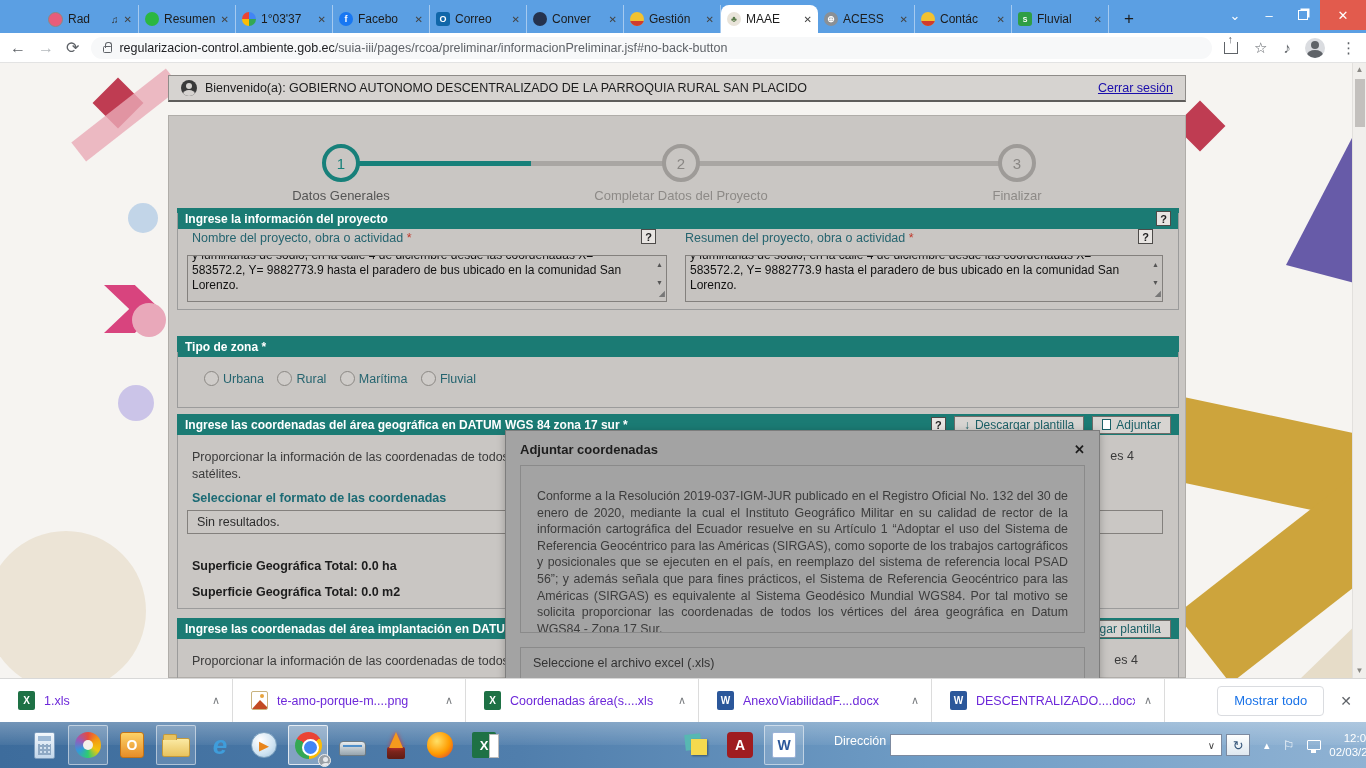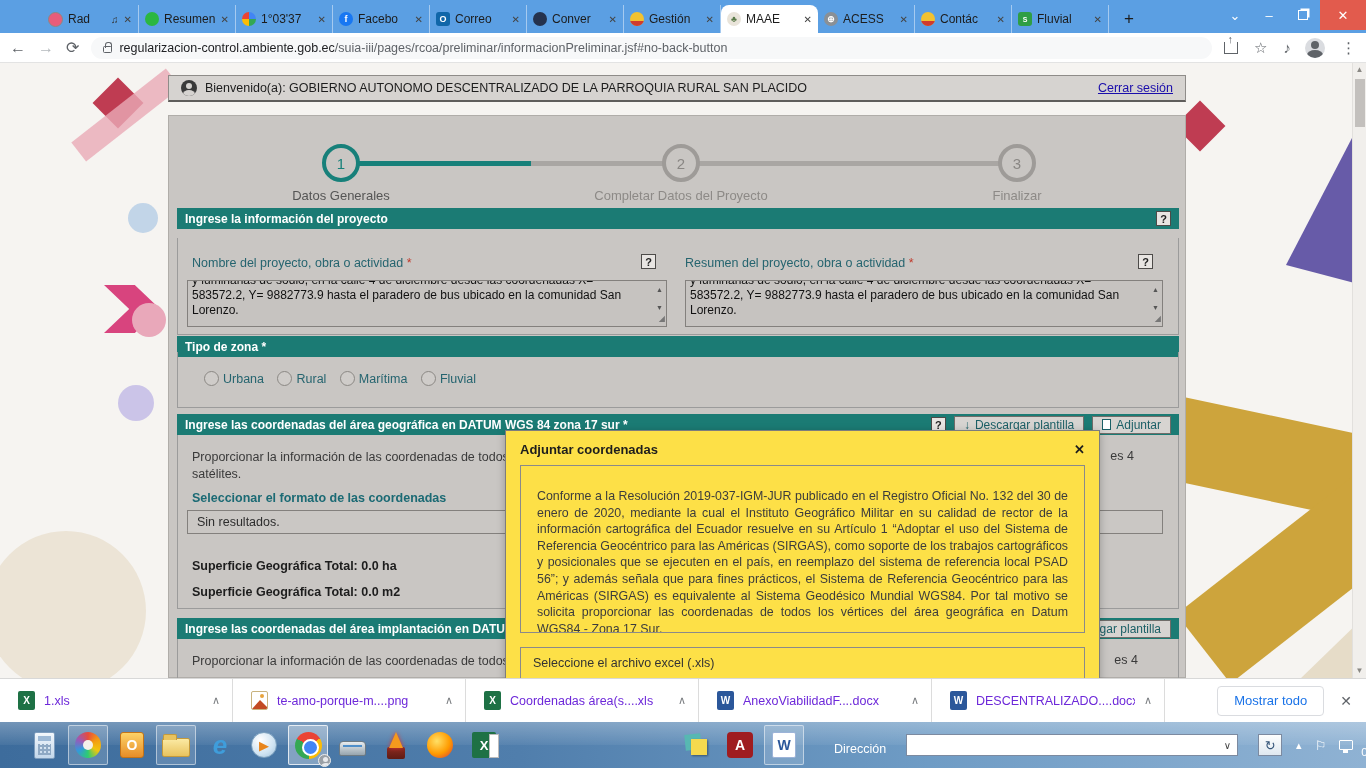--- a/index.html
+++ b/index.html
@@ -91,21 +91,21 @@
   .radio { width:15px; height:15px; border-radius:50%; border:1px solid #8b8884; background:#cfccc9; display:inline-block; vertical-align:-3px; }
   .radlab { color:#25646f; font-size:12.5px; margin:0 10px 0 4px; }
 
   .teal-link { color:#1b6a74; font-weight:bold; font-size:12.5px; }
   .selbox { position:absolute; height:24px; background:#cac7c4; border:1px solid #83807d; font-size:12.5px; color:#2d2d2d;
             display:flex; align-items:center; padding:0 9px; }
   .totals { font-weight:bold; color:#1d1d1d; font-size:12.5px; }
   .fragright { position:absolute; color:#3a3a3a; font-size:12.5px; }
 
   
-  .modal { position:absolute; left:505px; top:367px; width:595px; height:260px; background:#fde047;
+  .modal { position:absolute; left:505px; top:367px; width:595px; height:260px; background:#a3a3a3;
            border:1px solid #7d7d7d; box-shadow:0 2px 8px rgba(0,0,0,.25); z-index:6; }
   .modal .mtitle { display:flex; align-items:flex-start; padding:11px 14px 8px; font-size:13px; font-weight:bold; color:#1d1d1d; }
   .modal .mclose { margin-left:auto; font-size:13px; color:#1d1d1d; font-weight:bold; }
   .modal .mbody { margin:0 14px; border:1px solid #8a8a8a; padding:22px 16px; font-size:12.4px; line-height:16.6px;
                   color:#3c3c3c; text-align:justify; height:168px; overflow:hidden; }
   .modal .mfile { margin:14px 14px 0; border:1px solid #8a8a8a; padding:8px 12px; font-size:12.5px; color:#333; height:40px; }
 
   
   .dlbar { height:44px; background:#fff; border-top:1px solid #d8d8d8; display:flex; align-items:stretch; position:relative; }
   .dlitem { width:233px; display:flex; align-items:center; gap:9px; padding-left:18px; border-right:1px solid #dcdcdc; }
@@ -151,21 +151,21 @@
   .ic-burn::before{content:"";position:absolute;top:0;left:5px;border-left:7px solid transparent;border-right:7px solid transparent;border-bottom:16px solid #f59a1e;filter:drop-shadow(0 0 2px #d33);z-index:1;}
   .ic-ff { width:26px; height:26px; border-radius:50%; background:radial-gradient(circle at 38% 35%,#ffe066,#ff9b00 55%,#e3562a 85%); }
   .ic-excel { width:24px; height:26px; background:#1e7145; border-radius:2px; color:#fff; font-weight:bold; font-size:13px; display:flex; align-items:center; justify-content:center; position:relative;}
   .ic-excel::before{content:"";position:absolute;right:-3px;top:2px;width:8px;height:22px;background:#fff;border:1px solid #bbb;}
   .ic-excel span{position:relative;z-index:1;}
   .ic-notes { position:relative; width:26px; height:26px; }
   .ic-notes::before{content:"";position:absolute;top:2px;left:2px;width:16px;height:16px;background:#57b8b2;transform:rotate(-6deg);}
   .ic-notes::after{content:"";position:absolute;top:7px;left:8px;width:16px;height:16px;background:#f5d94e;box-shadow:1px 1px 2px rgba(0,0,0,.4);}
   .ic-acrobat { width:26px; height:26px; border-radius:4px; background:#9f1c20; color:#fff; font-weight:bold; font-size:14px; display:flex; align-items:center; justify-content:center; }
   .ic-word { width:24px; height:26px; background:#fff; border:1px solid #9cb3d8; border-radius:2px; color:#2b579a; font-weight:bold; font-size:14px; display:flex; align-items:center; justify-content:center; }
-  .tb-addr { display:flex; align-items:flex-end; gap:20px; margin-left:28px; z-index:1; }
+  .tb-addr { display:flex; align-items:flex-start; gap:4px; margin-left:28px; z-index:1; }
   .addr-input { width:332px; height:22px; background:#fff; border:1px solid #7c8aa0; display:flex; align-items:center; }
   .addr-input .chev { margin-left:auto; color:#444; font-size:10px; padding:0 6px; }
   .addr-go { width:24px; height:22px; background:linear-gradient(#fdfefe,#dfe8f0); border:1px solid #7c8aa0; color:#35567a; display:flex; align-items:center; justify-content:center; font-size:13px; }
   .tray { display:flex; align-items:center; gap:13px; margin-left:14px; z-index:1; }
   .netic { width:14px; height:10px; border:1.5px solid #fff; border-radius:1px; position:relative; }
   .netic::after{content:"";position:absolute;left:3px;bottom:-4px;width:5px;height:3px;background:#fff;}
   .clock { text-align:center; font-size:11.5px; line-height:14px; margin-left:8px; z-index:1; }
 </style>
 </head>
 <body>
@@ -290,21 +290,21 @@
         <span>3</span>
       </div>
     <div class="steplabel" style="left:72px;color:#555">Datos Generales</div>
     <div class="steplabel" style="left:412px;color:#8d8a87">Completar Datos del Proyecto</div>
     <div class="steplabel" style="left:748px;color:#8d8a87">Finalizar</div>
 
     <div class="sechead" style="top:92px">
       <span style="flex:1">Ingrese la información del proyecto</span>
       <span class="helpbox">?</span>
     </div>
-    <div class="secbody" style="top:122px;height:97px">
+    <div class="secbody" style="top:97px;height:97px">
       <span class="flabel abs" style="left:14px;top:18px"><span>Nombre del proyecto, obra o actividad</span> <span class="red">*</span></span>
       <span class="helpbox abs" style="left:463px;top:16px">?</span>
       <span class="flabel abs" style="left:507px;top:18px"><span>Resumen del proyecto, obra o actividad</span> <span class="red">*</span></span>
       <span class="helpbox abs" style="left:960px;top:16px">?</span>
 
       <div class="tarea" style="left:9px;top:42px;width:480px">
         <div class="txt"><span>y luminarias de sodio, en la calle 4 de diciembre desde las coordenadas X=</span><br><span>583572.2, Y= 9882773.9 hasta el paradero de bus ubicado en la comunidad San</span><br><span>Lorenzo.</span></div>
         <div class="sbar"><span>▲</span><span class="d">▼</span></div>
         <span class="rsz">◢</span>
       </div>

